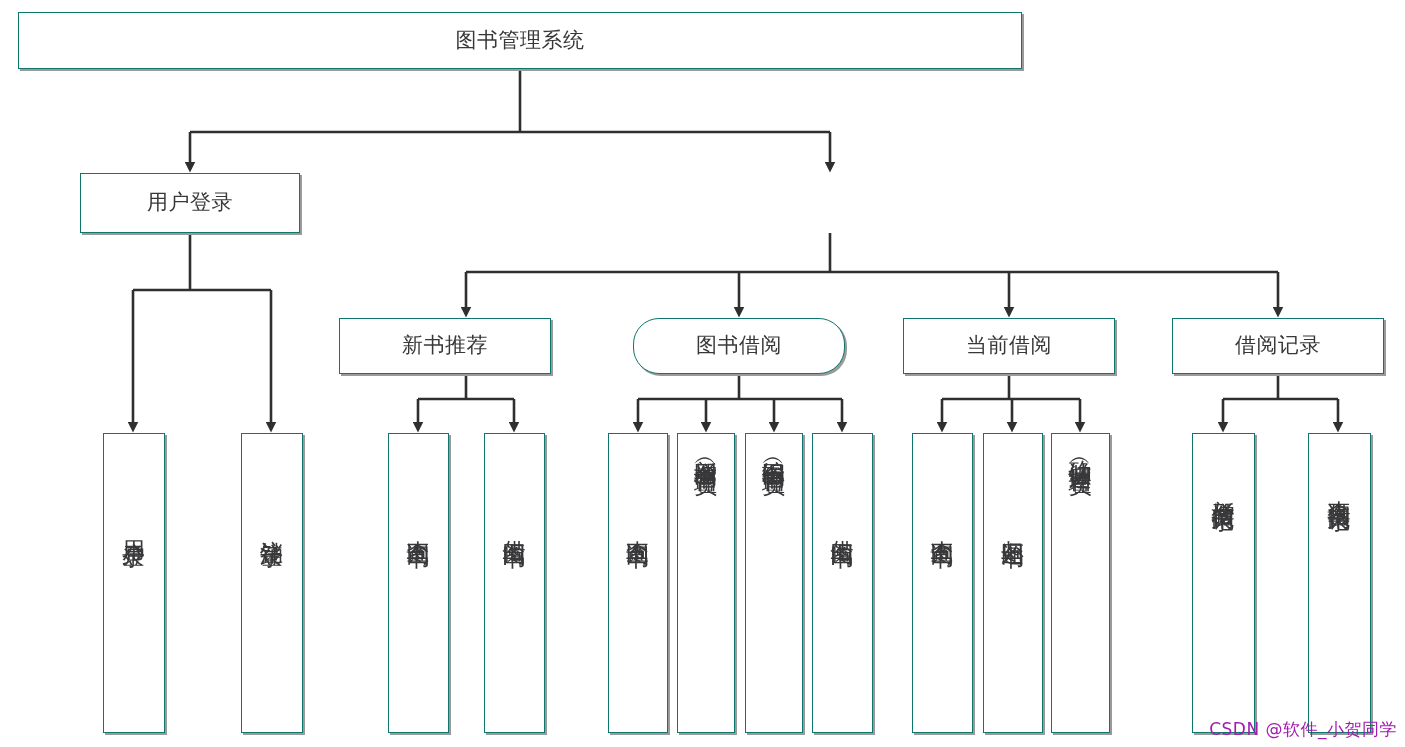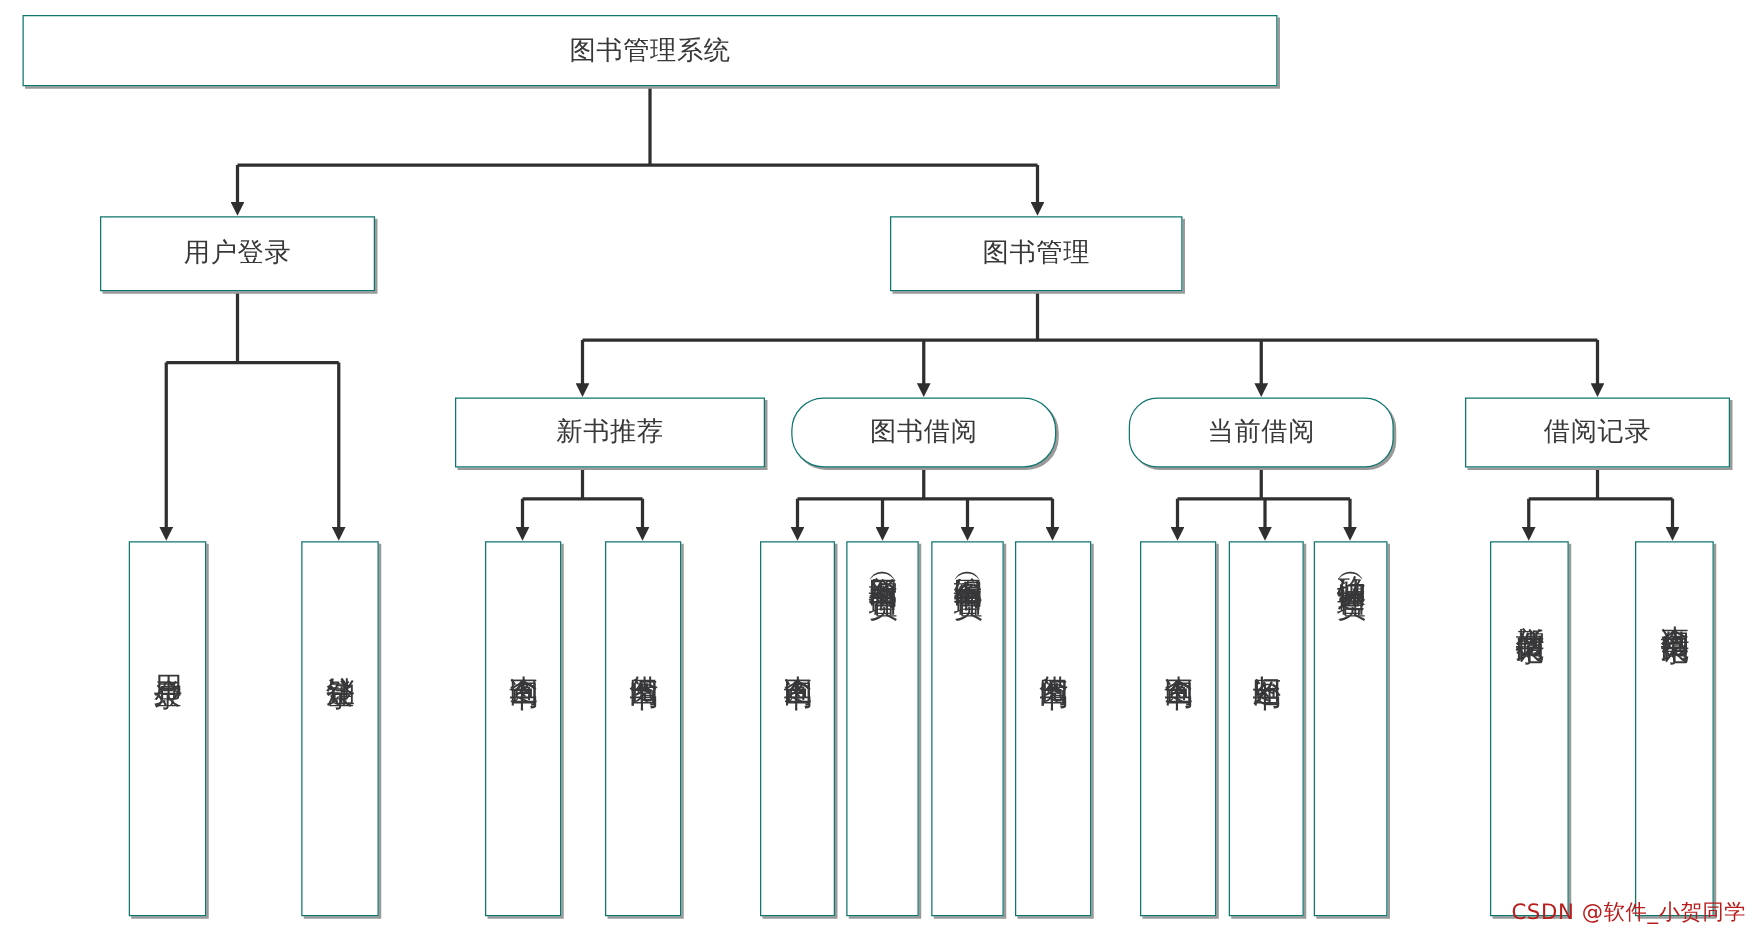--- a/index.html
+++ b/index.html
@@ -66,21 +66,21 @@
     margin-top: 48px;
   }
   .node.vert.v-top .lbl {
     margin-top: 8px;
   }
   #watermark {
     position: absolute;
     right: 8px;
     bottom: 6px;
     font-size: 17px;
-    color: #b91c1c;
+    color: #a21caf;
     letter-spacing: 0.5px;
     white-space: nowrap;
     user-select: none;
   }
 </style>
 </head>
 <body>
 
 <div id="canvas">
 
@@ -135,31 +135,28 @@
     </g>
   </svg>
 
   <div class="node horiz" style="left:18px; top:12px; width:1004px; height:57px;">
     <span class="lbl">图书管理系统</span>
   </div>
 
   <div class="node horiz" style="left:80px; top:173px; width:220px; height:60px;">
     <span class="lbl">用户登录</span>
   </div>
-  <div class="node horiz" style="left:712px; top:173px; width:234px; height:60px;">
-    <span class="lbl">图书管理</span>
-  </div>
-
-  <div class="node horiz" style="left:364px; top:318px; width:248px; height:56px;">
+
+  <div class="node horiz" style="left:339px; top:318px; width:212px; height:56px;">
     <span class="lbl">新书推荐</span>
   </div>
   <div class="node horiz" style="left:633px; top:318px; width:212px; height:56px;border-radius:26px;">
     <span class="lbl">图书借阅</span>
   </div>
-  <div class="node horiz" style="left:903px; top:318px; width:212px; height:56px;border-radius:23px;">
+  <div class="node horiz" style="left:903px; top:318px; width:212px; height:56px;">
     <span class="lbl">当前借阅</span>
   </div>
   <div class="node horiz" style="left:1172px; top:318px; width:212px; height:56px;">
     <span class="lbl">借阅记录</span>
   </div>
 
   <div class="node vert v-mid" style="left:103px; top:433px; width:62px; height:300px;">
     <span class="lbl">用户登录</span>
   </div>
   <div class="node vert v-mid" style="left:241px; top:433px; width:62px; height:300px;">

